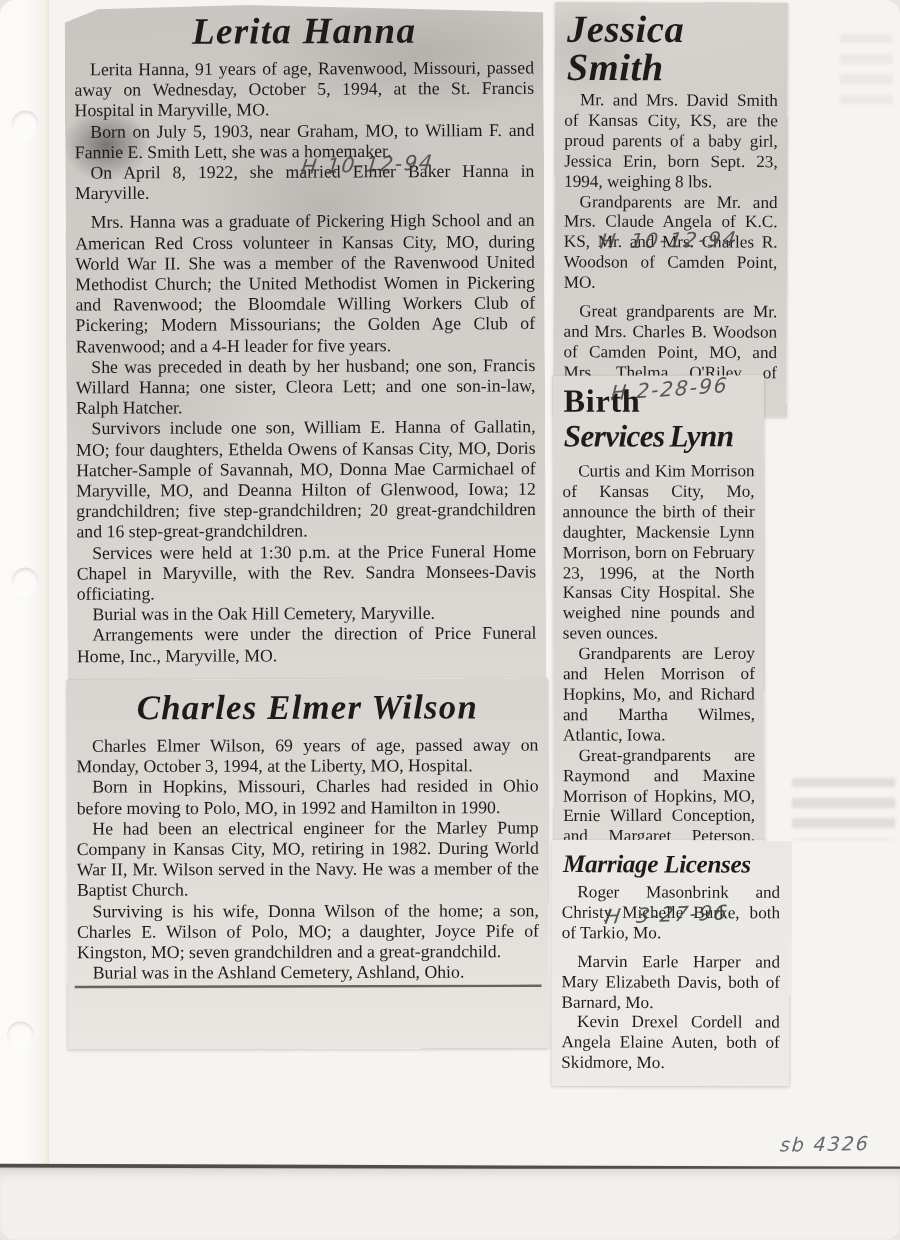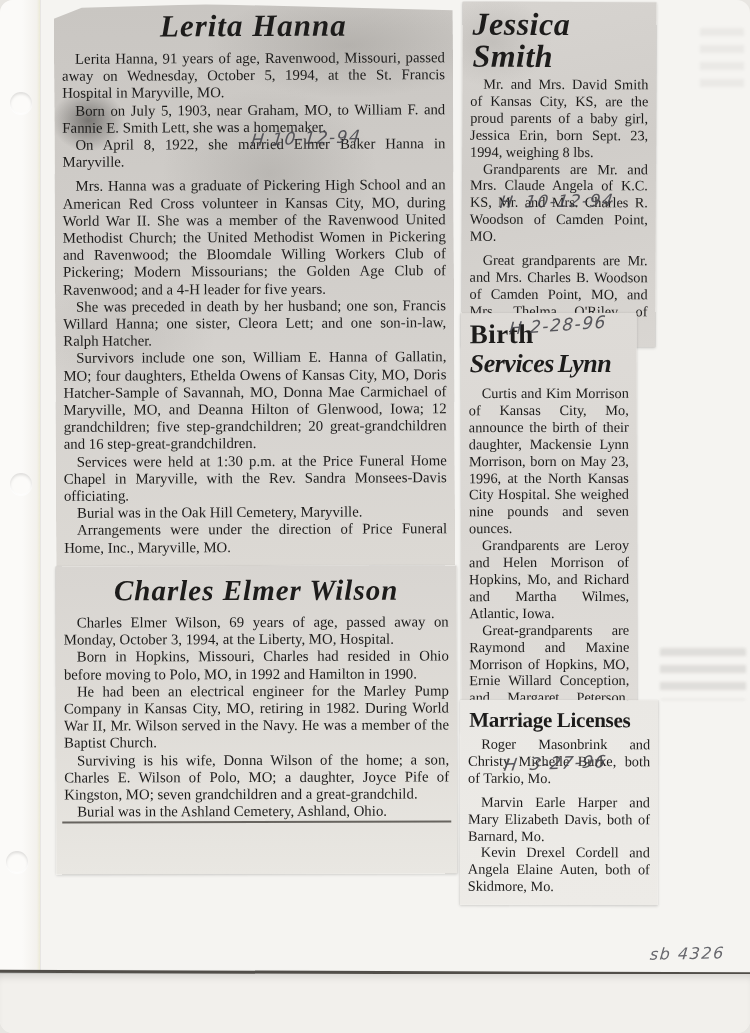--- a/index.html
+++ b/index.html
@@ -32,21 +32,21 @@
         background:linear-gradient(180deg,#dedbd7 0%,#dad7d3 50%,#e0ddd9 100%);}
   .clip-marriage{left:460px;top:700px;width:198px;min-height:190px;transform:rotate(.15deg);
         background:linear-gradient(180deg,#eae8e4 0%,#edebe7 100%);}
   
   .t-center{font-style:italic;font-weight:700;text-align:center;letter-spacing:1px;margin:0 0 6px 0;}
   .t-lerita{font-size:31px;line-height:36px;}
   .t-charles{font-size:29px;line-height:36px;margin-top:2px;}
   .t-jessica{font-style:italic;font-weight:700;font-size:32px;line-height:32px;margin:2px 0 4px 2px;word-spacing:12px;letter-spacing:.5px;}
   .t-kicker{font-weight:700;font-size:27px;line-height:30px;margin:2px 0 0 1px;letter-spacing:.5px;}
   .t-mackensie{font-style:italic;font-weight:700;font-size:26px;line-height:30px;margin:0 0 6px 1px;letter-spacing:-.5px;word-spacing:-2px;}
-  .t-marriage{font-weight:700;font-size:21px;line-height:26px;margin:3px 0 3px 1px;letter-spacing:-.3px;}
+  .t-marriage{font-weight:700;font-size:21px;line-height:26px;margin:3px 0 3px 1px;letter-spacing:-.3px;font-style:italic;}
   .body-lg{font-size:14.8px;line-height:17.2px;}
   .body-sm{font-size:14.3px;line-height:16.9px;}
   .clip p{margin:0;text-indent:13px;text-align:justify;}
   .clip p.sp{margin-bottom:7px;}
   .rule{border-bottom:2px solid rgba(60,57,52,.75);margin:1px -2px 0 -2px;}
   
   .hand{position:absolute;font-family:"DejaVu Sans",sans-serif;font-style:italic;
         color:#44444b;letter-spacing:1.5px;opacity:.88;white-space:nowrap;}
   .hand-lerita{left:251px;top:128px;font-size:17px;transform:rotate(-2deg) skewX(-8deg);}
   .hand-smith{left:500px;top:191px;font-size:17px;transform:rotate(-1deg) skewX(-8deg);word-spacing:4px;}
@@ -106,21 +106,21 @@
       <p>Mr. and Mrs. David Smith of Kansas City, KS, are the proud parents of a baby girl, Jessica Erin, born Sept. 23, 1994, weighing 8 lbs.</p>
       <p class="sp">Grandparents are Mr. and Mrs. Claude Angela of K.C. KS, Mr. and Mrs. Charles R. Woodson of Camden Point, MO.</p>
       <p>Great grandparents are Mr. and Mrs. Charles B. Woodson of Camden Point, MO, and Mrs. Thelma O'Riley of Hopkins.</p>
     </div>
   </div>
 
   <div class="clip clip-birth">
     <div class="t-kicker">Birth</div>
     <h2 class="t-mackensie">Services Lynn</h2>
     <div class="body-sm">
-      <p>Curtis and Kim Morrison of Kansas City, Mo, announce the birth of their daughter, Mackensie Lynn Morrison, born on May 23, 1996, at the North Kansas City Hospital. She weighed nine pounds and seven ounces.</p>
+      <p>Curtis and Kim Morrison of Kansas City, Mo, announce the birth of their daughter, Mackensie Lynn Morrison, born on February 23, 1996, at the North Kansas City Hospital. She weighed nine pounds and seven ounces.</p>
       <p>Grandparents are Leroy and Helen Morrison of Hopkins, Mo, and Richard and Martha Wilmes, Atlantic, Iowa.</p>
       <p>Great-grandparents are Raymond and Maxine Morrison of Hopkins, MO, Ernie Willard Conception, and Margaret Peterson, Stanberry.</p>
     </div>
   </div>
 
   <div class="clip clip-marriage">
     <h2 class="t-marriage">Marriage Licenses</h2>
     <div class="body-sm">
       <p class="sp">Roger Masonbrink and Christy Michelle Burke, both of Tarkio, Mo.</p>
       <p>Marvin Earle Harper and Mary Elizabeth Davis, both of Barnard, Mo.</p>

